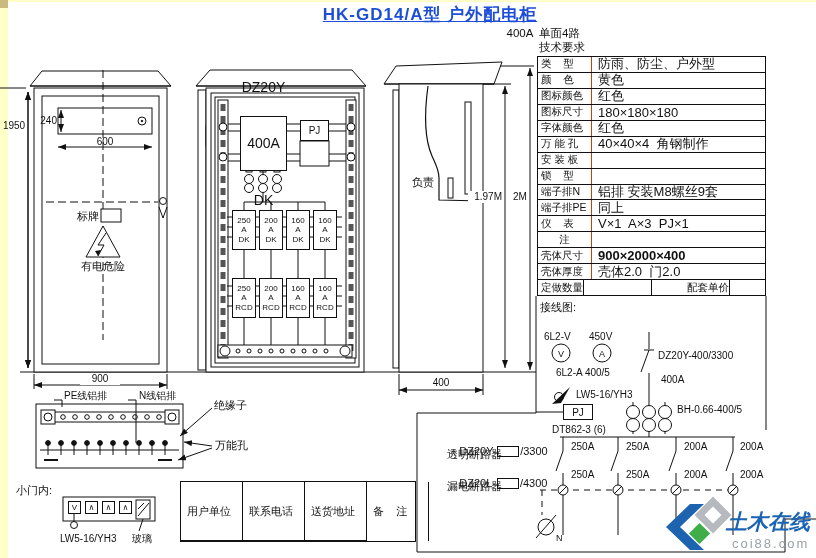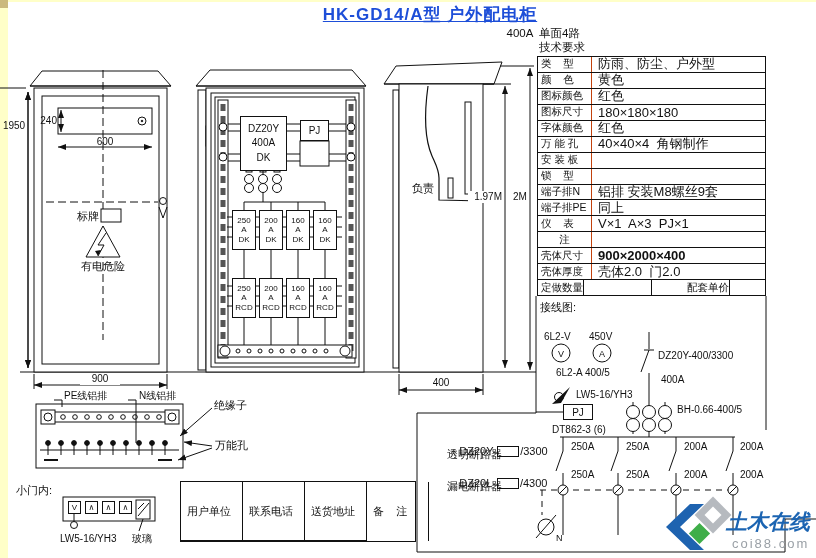--- a/index.html
+++ b/index.html
@@ -28,21 +28,21 @@
   .crow:last-child{border-bottom:none;}
   .clabel{width:62px;border-right:1px solid #111;box-sizing:border-box;font-size:11px;
           display:flex;align-items:center;padding-left:6px;white-space:pre;}
   .cval{flex:1;}
   
   .bx{position:absolute;background:#fff;border:1px solid #111;box-sizing:border-box;
       display:flex;flex-direction:column;align-items:center;justify-content:center;
       text-align:center;line-height:1.2;}
   .bx span{display:block;}
   .brk{width:24px;height:40px;font-size:8px;}
-  .mainbrk{width:47px;height:55px;font-size:10px;line-height:1.45;}
+  .mainbrk{width:47px;height:55px;font-size:14px;line-height:1.45;gap:36px;}
   .pjbox{display:flex;align-items:center;justify-content:center;background:#fff;border:1px solid #111;box-sizing:border-box;font-size:10px;}
   .notebox{display:inline-block;width:20px;height:9px;border:1px solid #111;vertical-align:middle;margin:0 1px;}
   
   .msq{position:absolute;width:13px;height:13px;border:1px solid #111;box-sizing:border-box;
        display:flex;align-items:center;justify-content:center;font-size:8px;background:#fff;}
 </style>
 </head>
 <body>
 
 <div id="page">
@@ -495,21 +495,21 @@
     <span>160</span>
       <span>A</span>
       <span>RCD</span>
   </div>
   <div class="bx brk" style="left:313px;top:278px;">
     <span>160</span>
       <span>A</span>
       <span>RCD</span>
   </div>
 
-  <div class="t" style="left:412px;top:182px;">负责</div>
+  <div class="t" style="left:412px;top:176px;">负责</div>
   <div class="t t10 rt" style="left:468px;top:191px;width:34px;background:#fff;">1.97M</div>
   <div class="t t10" style="left:513px;top:191px;background:#fff;">2M</div>
   <div class="t t10 ctr" style="left:421px;top:377px;width:40px;">400</div>
 
   <div class="t" style="left:447px;top:432px;">
     <span>DZ20Y-</span><span class="notebox"></span><span>/3300</span>
   </div>
   <div class="t" style="left:447px;top:448px;">透明断路器</div>
   <div class="t" style="left:447px;top:464px;">
     <span>DZ20L-</span><span class="notebox"></span><span>/4300</span>

